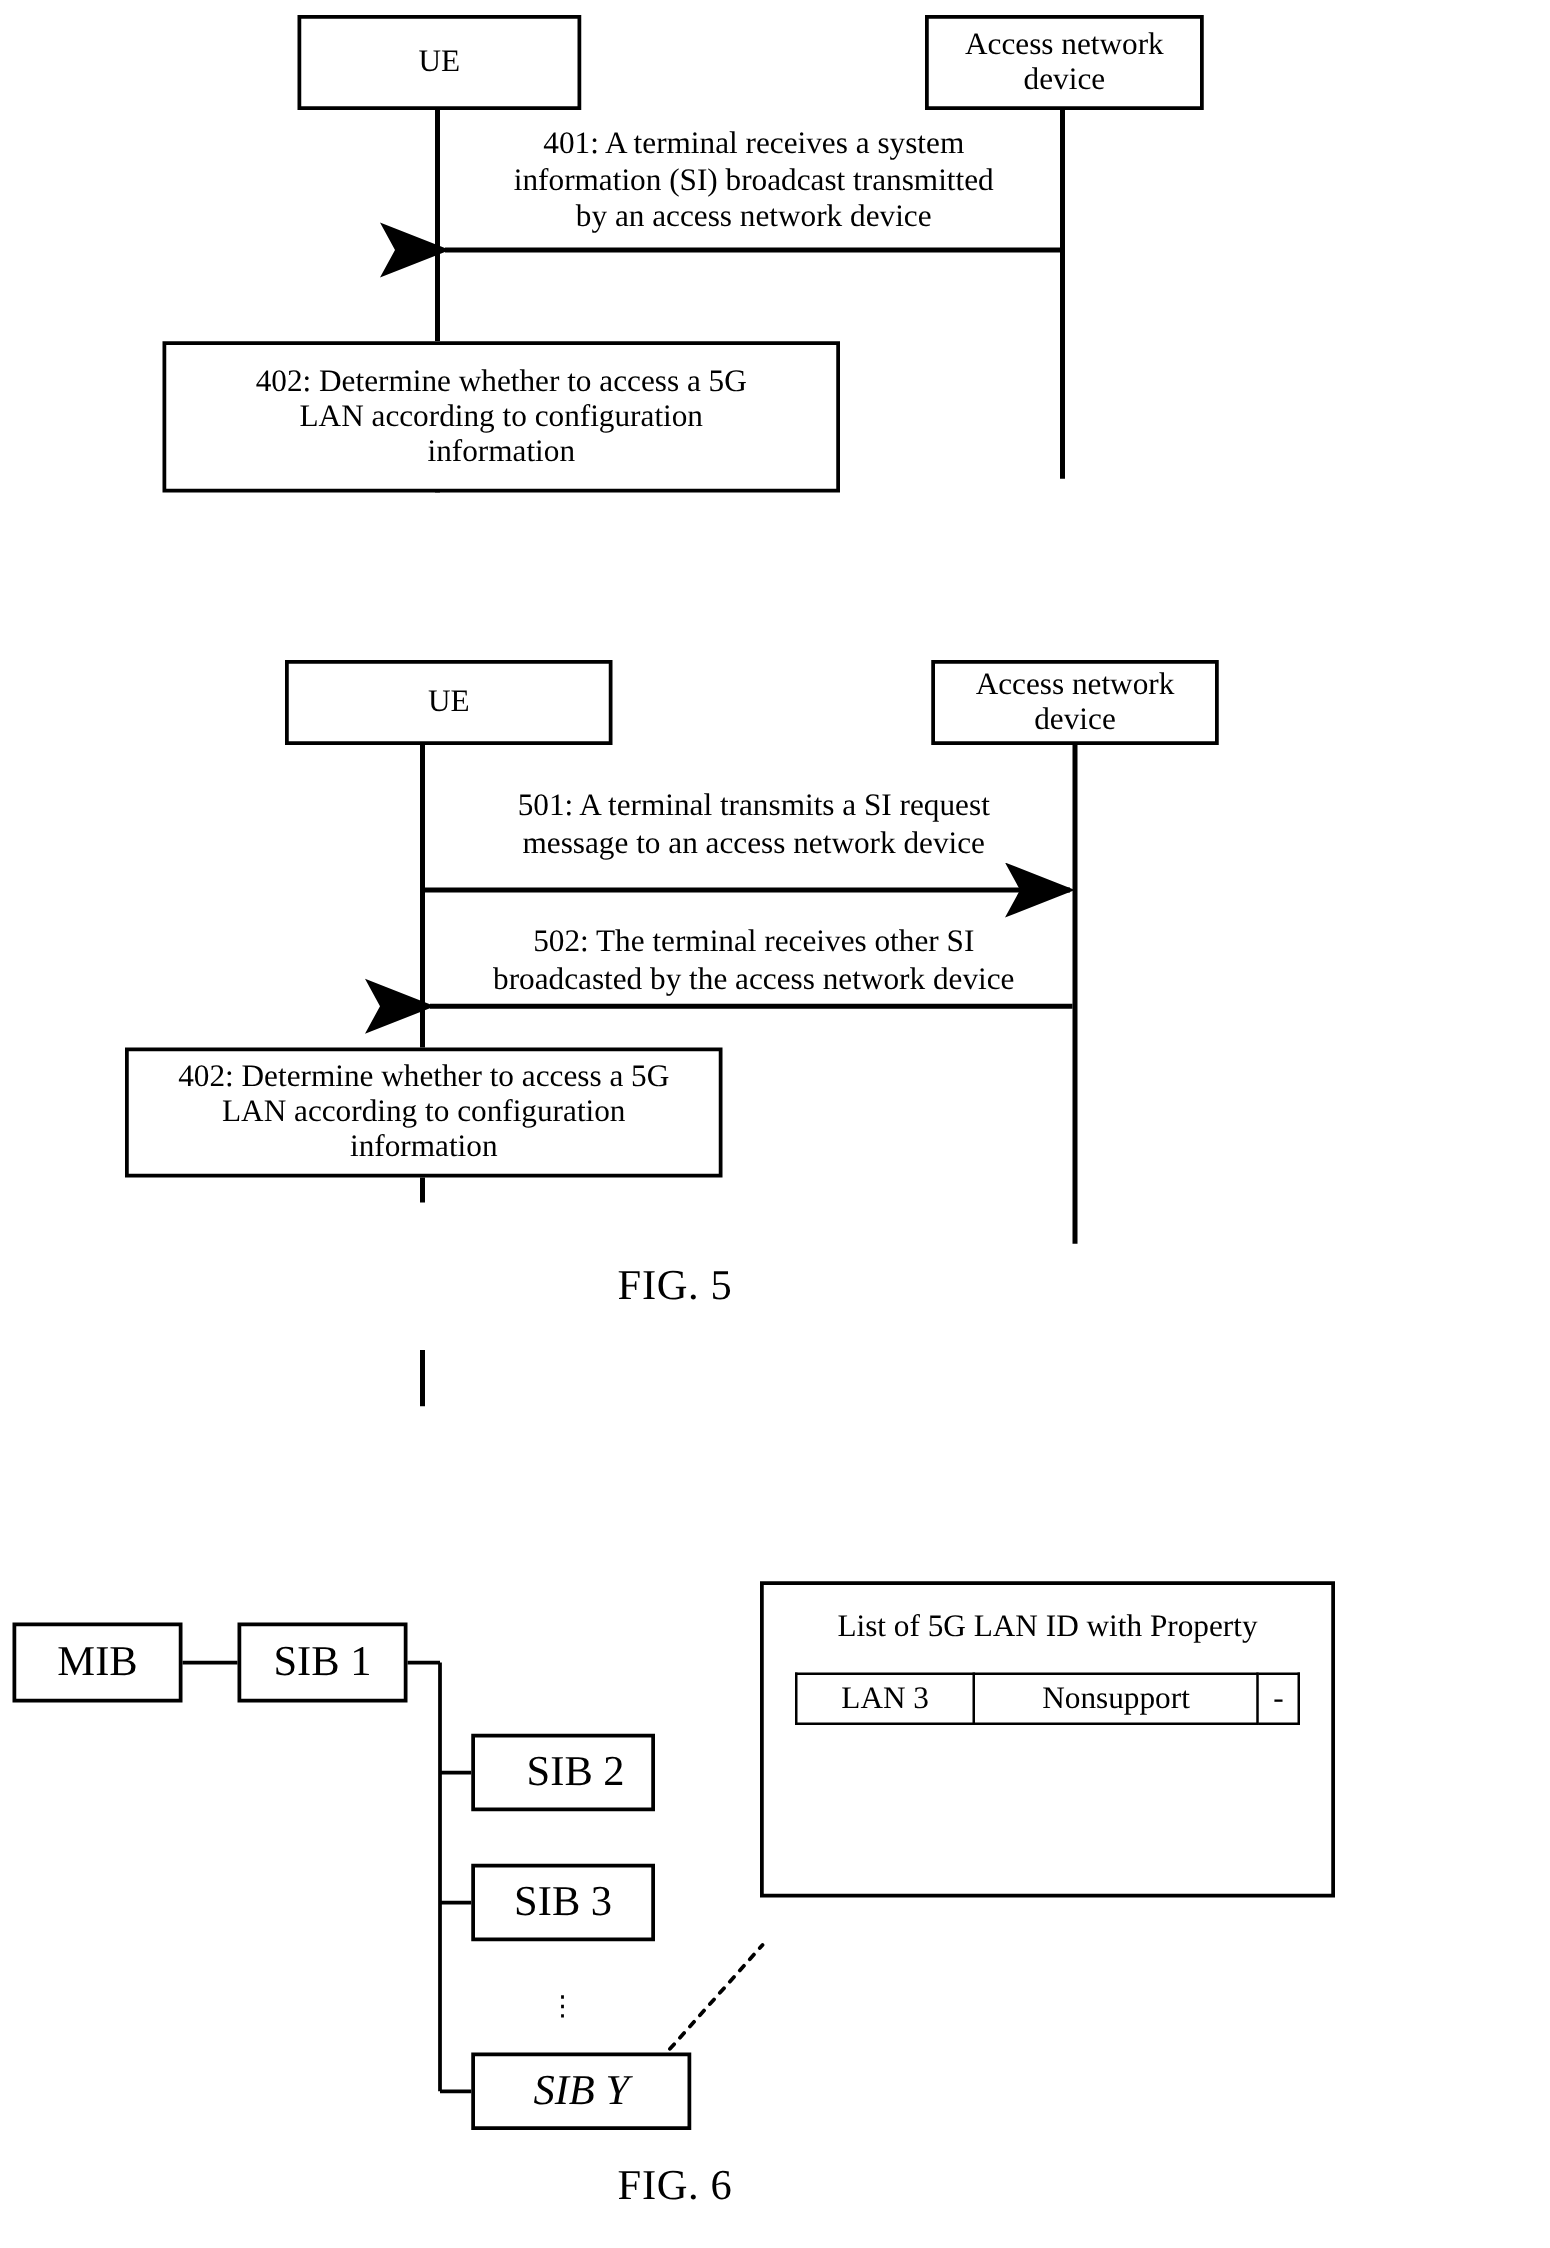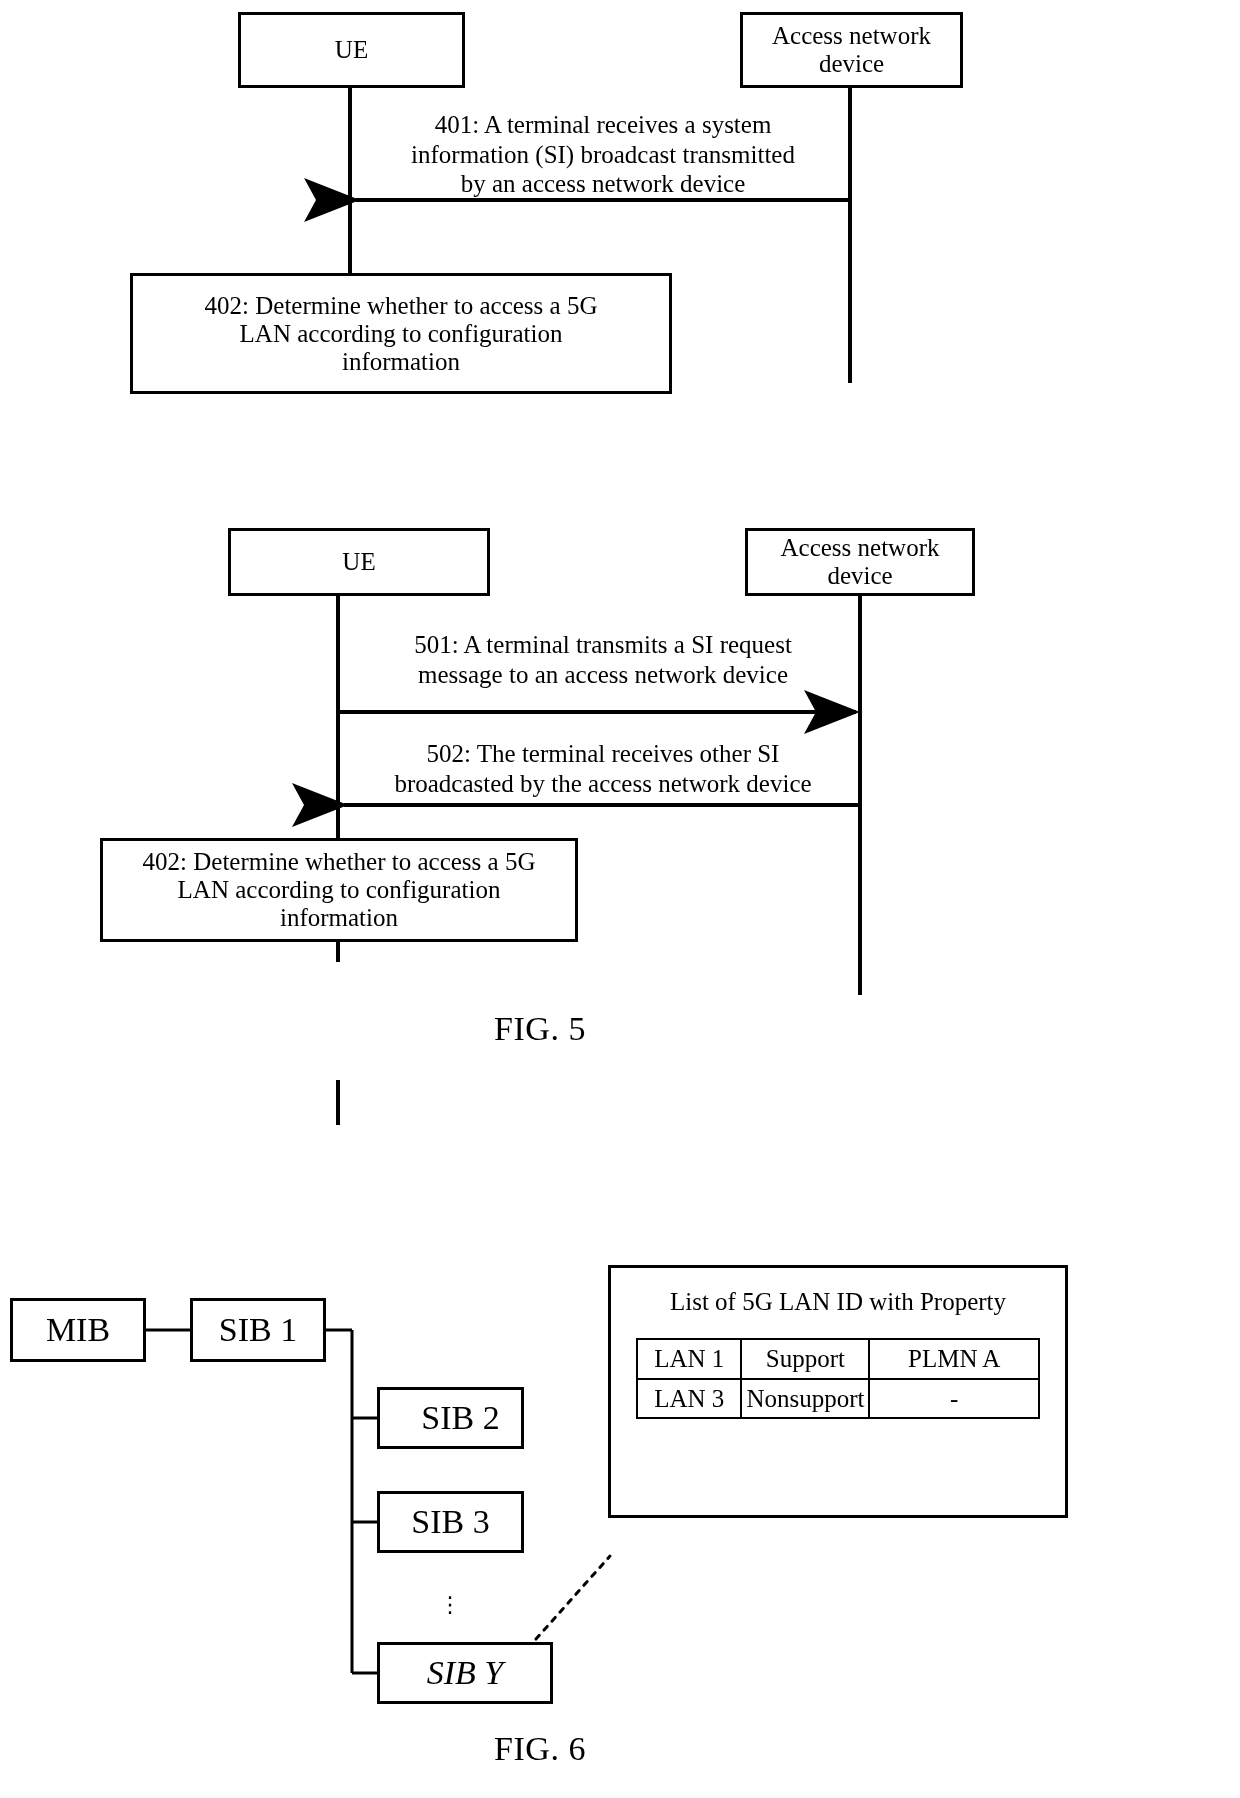--- a/index.html
+++ b/index.html
@@ -113,21 +113,21 @@
   </svg>
 
   <div class="node" style="left:238px;top:12px;width:227px;height:76px;">
     <span class="lbl boxtext">UE</span>
   </div>
 
   <div class="node" style="left:740px;top:12px;width:223px;height:76px;">
     <span class="lbl boxtext">Access network<br>device</span>
   </div>
 
-  <div class="msg" style="left:358px;top:110px;width:490px;">
+  <div class="msg" style="left:358px;top:100px;width:490px;">
     <span>401: A terminal receives a system<br>information (SI) broadcast transmitted<br>by an access network device</span>
   </div>
 
   <div class="node" style="left:130px;top:273px;width:542px;height:121px;">
     <span class="lbl boxtext">402: Determine whether to access a 5G<br>LAN according to configuration<br>information</span>
   </div>
 
 
   <div class="node" style="left:228px;top:528px;width:262px;height:68px;">
     <span class="lbl boxtext">UE</span>
@@ -179,25 +179,20 @@
 
   <div class="panel" style="left:608px;top:1265px;width:460px;height:253px;">
   </div>
 
   <div class="panel-title" style="left:608px;top:1288px;width:460px;">
     <span>List of 5G LAN ID with Property</span>
   </div>
 
   <table class="lantab" style="left:636px;top:1338px;width:404px;">
     <tbody>
-      <tr>
-        <td style="width:108px;">LAN 1</td>
-        <td style="width:108px;">Support</td>
-        <td style="width:188px;">PLMN A</td>
-      </tr>
       <tr>
         <td>LAN 3</td>
         <td>Nonsupport</td>
         <td>-</td>
       </tr>
     </tbody>
   </table>
 
   <div class="figcap" style="left:390px;top:1730px;width:300px;">
     <span>FIG. 6</span>

